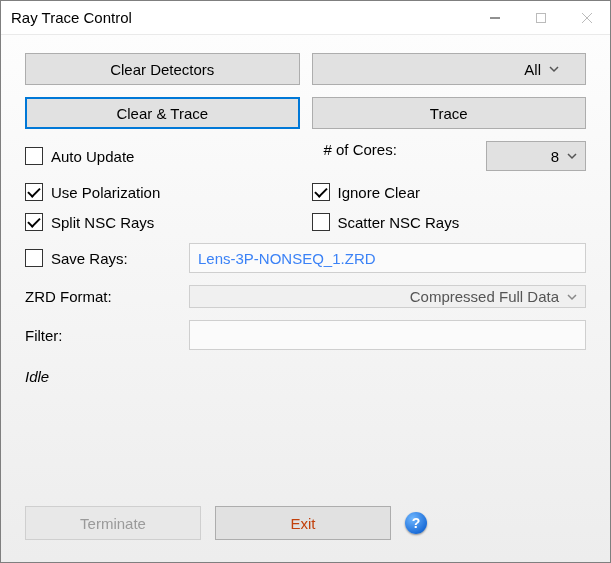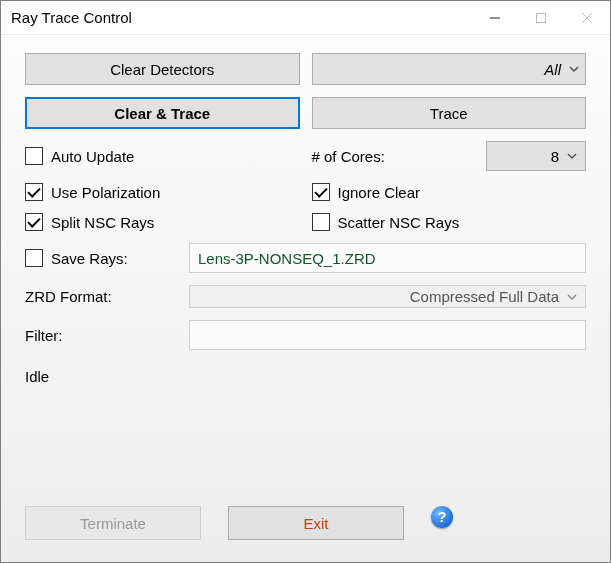--- a/index.html
+++ b/index.html
@@ -30,54 +30,54 @@
     display:flex; flex-direction:column;
   }
   .grid2 {
     display:grid; grid-template-columns: 1fr 1fr; column-gap:30px; row-gap:12px;gap:12px;
   }
   .btn {
     height:32px; display:flex; align-items:center; justify-content:center;
     background:#e1e1e1; border:1px solid #adadad; color:#000;
     user-select:none;
   }
-  .btn.primary { background:#e1e1e1; border:2px solid #0078d7;font-weight:bold; }
-  .btn.dd { justify-content:flex-end; padding-right:6px; gap:8px;font-style:italic; }
+  .btn.primary { background:#e1e1e1; border:2px solid #0078d7; }
+  .btn.dd { justify-content:flex-end; padding-right:26px; gap:8px; }
   .chev { width:10px; height:10px; }
   .row-gap8 { display:flex; align-items:center; gap:8px; color:#000; }
   .checkbox {
     width:18px; height:18px; border:1px solid #333; background:#fff;
     display:flex; align-items:center; justify-content:center;
   }
   .checkbox.checked::after {
     content:""; display:block; width:10px; height:5px;
     border-left:2px solid #000; border-bottom:2px solid #000;
     transform:rotate(-45deg) translate(1px,-1px);
   }
   .label { color:#000; }
-  .cores-row { display:flex; align-items:center; justify-content:space-between; }
+  .cores-row { display:flex; align-items:flex-start; justify-content:space-between;margin-left:12px; }
   .cores-select {
     width:100px; height:30px; background:#e1e1e1; border:1px solid #adadad;
     display:flex; align-items:center; justify-content:flex-end; padding-right:8px; gap:8px;
   }
   .formrow { display:grid; grid-template-columns:150px 1fr; column-gap:14px; align-items:center; margin-top:12px; }
   .text-input {
     height:30px; border:1px solid #cfcfcf; background:#fbfbfb;
-    padding:0 8px; color:#14532d; display:flex; align-items:center;
+    padding:0 8px; color:#3b82f6; display:flex; align-items:center;
     width:100%;
   }
   .select-wide {
     height:23px; border:1px solid #cfcfcf; background:#f0f0f0;
     display:flex; align-items:center; justify-content:flex-end; padding-right:8px; gap:8px;
     color:#555;
   }
-  .status { margin-top:18px; color:#000; }
+  .status { margin-top:18px; color:#000;font-style:italic; }
   .footer {
     margin-top:auto; padding-top:16px;
-    display:flex; gap:27px; 
+    display:flex; gap:14px; align-items:center;
   }
   .fbtn {
     width:176px; height:34px; border:1px solid #cfcfcf; background:#e8e8e8;
     display:flex; align-items:center; justify-content:center; color:#9a9a9a;
   }
   .fbtn.enabled { color:#c2410c; background:#e1e1e1; border-color:#adadad; }
   .help-icon {
     width:22px; height:22px; border-radius:50%;
     background:radial-gradient(circle at 35% 30%, #6fb7ff 0%, #1e6fd9 70%, #0d4aa0 100%);
     display:flex; align-items:center; justify-content:center;

